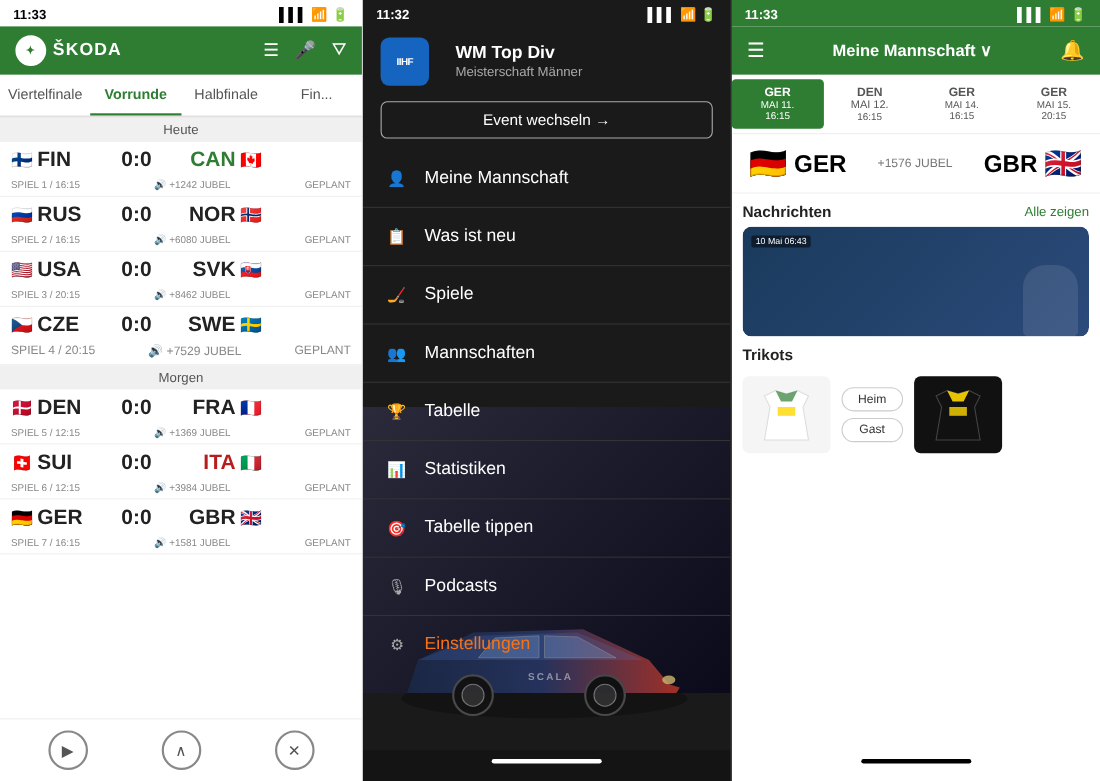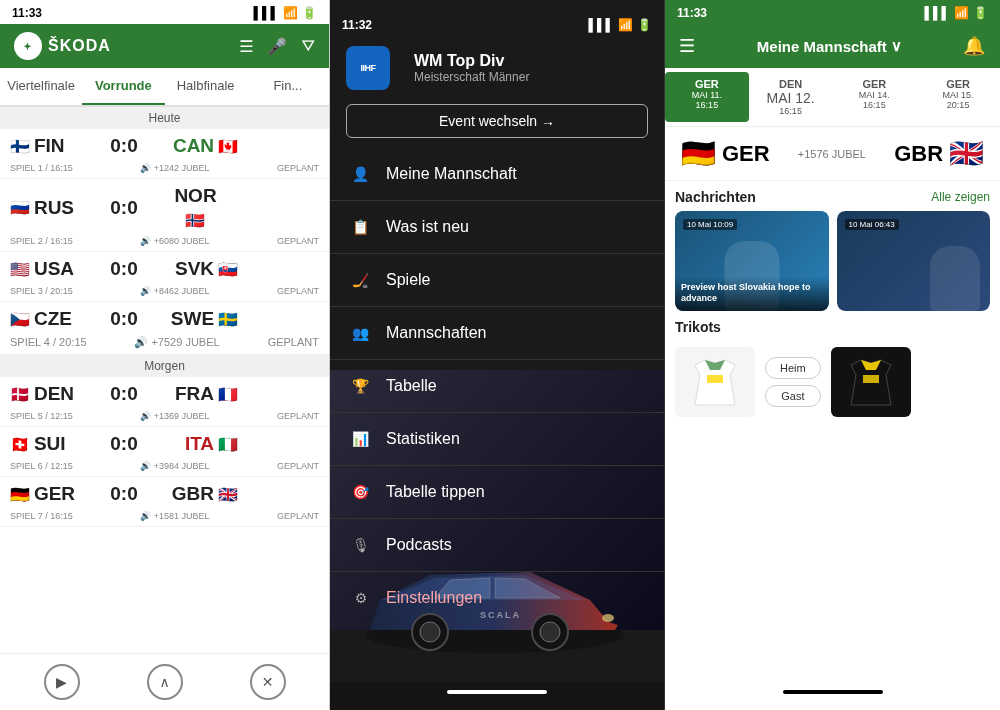--- a/index.html
+++ b/index.html
@@ -121,21 +121,21 @@
     }
     .status-bar2 {
       background: transparent;
       display: flex;
       justify-content: space-between;
       align-items: center;
       padding: 6px 12px 4px;
       font-size: 12px;
       font-weight: 600;
       color: #fff;
-      position: relative; z-index: 10; margin-top: 12px;
+      position: relative; z-index: 10;
     }
     .panel2-header {
       display: flex;
       align-items: center;
       padding: 10px 16px;
       gap: 24px;
       position: relative; z-index: 10;
     }
     .iihf-logo {
       width: 44px; height: 44px;
@@ -342,21 +342,21 @@
         <span>GEPLANT</span>
       </div>
     </div>
       <div style="display: flex; flex-direction: column; border-bottom: 1px solid rgb(240, 240, 240);">
       <div style="display:flex;align-items:center;padding:6px 10px;gap:4px;">
         <div style="display:flex;align-items:center;gap:4px;width:85px;">
           <span style="font-size:16px;">🇷🇺</span>
           <span style="font-size:19px;font-weight:700;color:#222;">RUS</span>
         </div>
         <div style="font-size:19px;font-weight:700;color:#222;width:50px;text-align:center;">0:0</div>
-        <div style="display:flex;align-items:center;gap:4px;width:85px;justify-content:flex-end;flex-direction:column;">
+        <div style="display:flex;align-items:center;gap:4px;width:85px;justify-content:flex-end;">
           <span style="font-size:19px;font-weight:700;color:#222;">NOR</span>
           <span style="font-size:16px;">🇳🇴</span>
         </div>
       </div>
       <div style="display:flex;justify-content:space-between;font-size:9px;color:#888;padding:0 10px 5px;">
         <span>SPIEL 2 / 16:15</span>
         <span>🔊 +6080 JUBEL</span>
         <span>GEPLANT</span>
       </div>
     </div>
@@ -522,21 +522,21 @@
     <span style="color:#fff;font-size:16px;">Tabelle tippen</span>
   </div>
       <hr class="menu-divider">
       <div class="menu-item">
     <div class="menu-icon" style="font-size:14px;color:#aaa;">🎙</div>
     <span style="color:#fff;font-size:16px;">Podcasts</span>
   </div>
       <hr class="menu-divider">
       <div class="menu-item">
     <div class="menu-icon" style="font-size:14px;color:#aaa;">⚙</div>
-    <span style="color:#fca5a5;font-size:16px;">Einstellungen</span>
+    <span style="color:#f97316;font-size:16px;">Einstellungen</span>
   </div>
     </div>
 
   <div class="panel2-bottom-nav">
     <div class="nav-indicator"></div>
   </div>
 
   <svg class="car-svg" style="position:absolute;bottom:50px;left:20px;z-index:1;opacity:0.8" viewBox="0 0 290 110">
     <defs>
       <linearGradient id="carGrad" x1="0%" y1="0%" x2="100%" y2="0%">
@@ -587,21 +587,21 @@
   </div>
 
   <div class="dates-row" id="dates-row">
       <div class="date-col active">
     <div class="date-label">GER</div>
     <div style="font-size:9px;">MAI 11.</div>
     <div class="date-time">16:15</div>
   </div>
       <div class="date-col">
     <div class="date-label">DEN</div>
-    <div style="font-size:14px;">MAI 12.</div>
+    <div style="font-size:10px;">MAI 12.</div>
     <div class="date-time">16:15</div>
   </div>
       <div class="date-col">
     <div class="date-label">GER</div>
     <div style="font-size:9px;">MAI 14.</div>
     <div class="date-time">16:15</div>
   </div>
       <div class="date-col">
     <div class="date-label">GER</div>
     <div style="font-size:9px;">MAI 15.</div>
@@ -623,31 +623,20 @@
     </div>
   </div>
 
   <div class="news-section">
     <div class="section-title-row">
       <span class="section-title">Nachrichten</span>
       <span class="section-link">Alle zeigen</span>
     </div>
     <div class="news-cards">
 
-      <div class="news-card">
-        <div style="width:100%;height:100%;border-radius:8px;overflow:hidden;background:linear-gradient(135deg,#1a5276,#2980b9);position:relative;">
-
-          <div style="position:absolute;inset:0;background:linear-gradient(135deg,#1a5276 0%,#2980b9 100%)"></div>
-          <div style="position:absolute;bottom:0;left:50%;transform:translateX(-50%);width:55px;height:70px;background:rgba(255,255,255,0.12);border-radius:20px 20px 5px 5px;"></div>
-          <div style="position:absolute;top:8px;left:8px;font-size:8px;color:#fff;background:rgba(0,0,0,0.5);padding:1px 4px;border-radius:2px;">10 Mai 10:09</div>
-          <div style="position:absolute;bottom:0;left:0;right:0;background:linear-gradient(transparent,rgba(0,0,0,0.75));padding:6px;">
-            <div style="font-size:9px;color:#fff;font-weight:600;line-height:1.3;">Preview host Slovakia hope to advance</div>
-          </div>
-        </div>
-      </div>
 
       <div class="news-card">
         <div style="width:100%;height:100%;border-radius:8px;overflow:hidden;position:relative;">
           <div style="position:absolute;inset:0;background:linear-gradient(135deg,#1a3a5c 0%,#2c4a7a 100%)"></div>
           <div style="position:absolute;bottom:0;right:10px;width:50px;height:65px;background:rgba(255,255,255,0.1);border-radius:20px 20px 5px 5px;"></div>
           <div style="position:absolute;top:8px;left:8px;font-size:8px;color:#fff;background:rgba(0,0,0,0.5);padding:1px 4px;border-radius:2px;">10 Mai 06:43</div>
         </div>
       </div>
     </div>
   </div>

